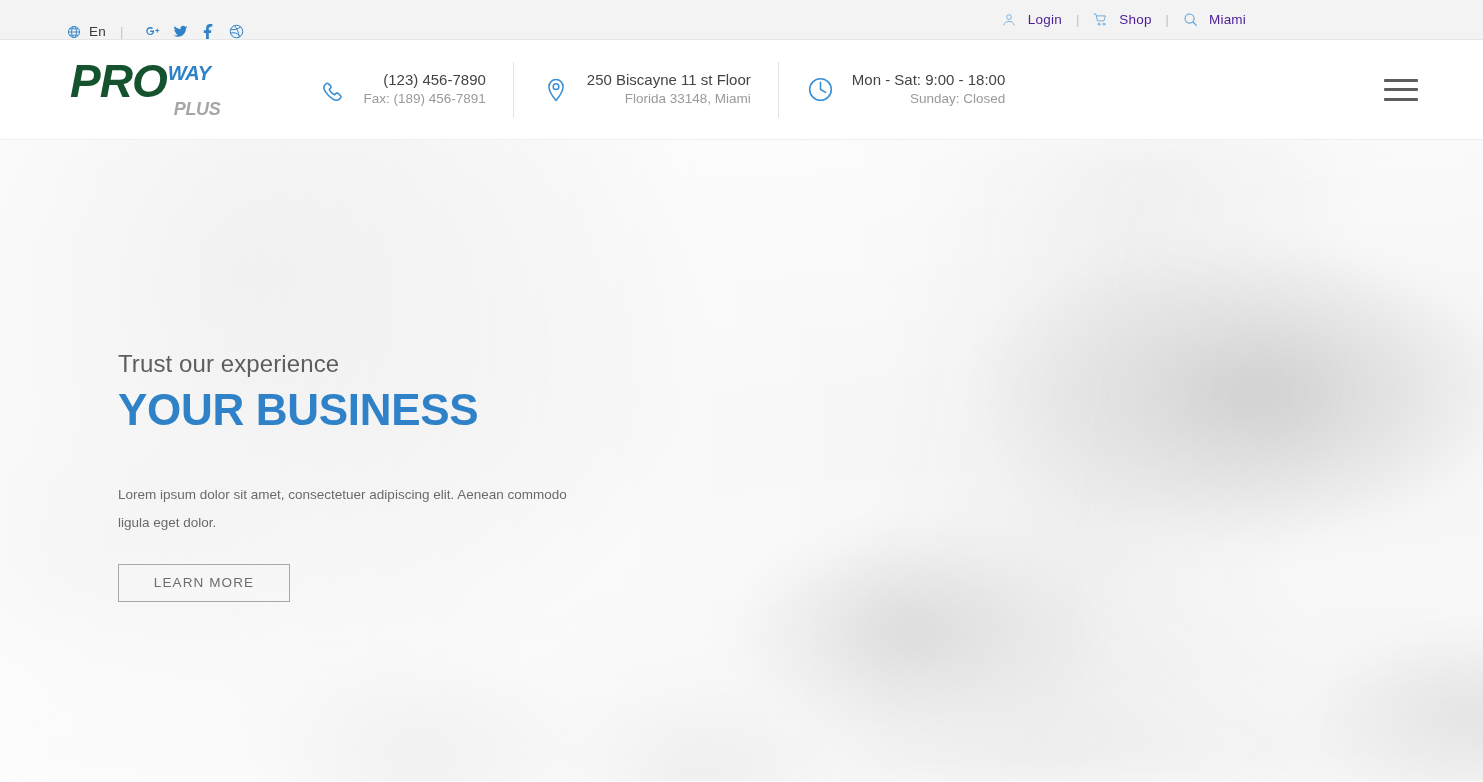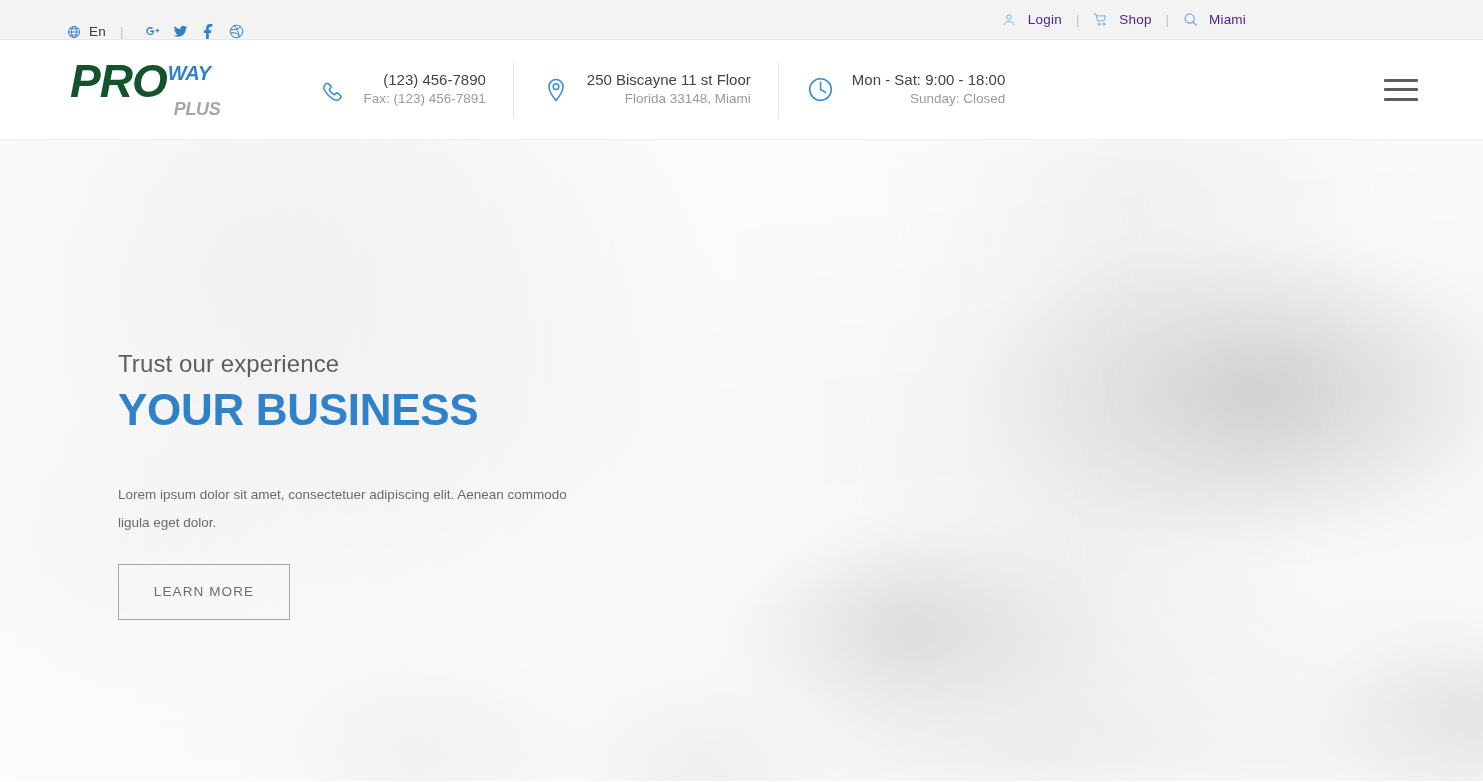--- a/index.html
+++ b/index.html
@@ -292,21 +292,21 @@
     line-height: 2.1;
     max-width: 470px;
   }
 
   .hero-btn {
     margin-top: 26px;
     display: inline-flex;
     align-items: center;
     justify-content: center;
     width: 172px;
-    height: 56px;
+    height: 38px;
     border: 1px solid #a8a8a8;
     background: transparent;
     color: #6d6d6d;
     font-size: 13.5px;
     letter-spacing: 1.1px;
     cursor: pointer;
     font-family: "Liberation Sans", sans-serif;
   }
 </style>
 </head>
@@ -413,21 +413,21 @@
     <div class="contacts">
 
       <div class="contact-block">
         <span class="contact-icon">
           <svg width="27" height="27" viewBox="0 0 24 24" fill="none" stroke="#3a8fd4" stroke-width="1.4" stroke-linecap="round" stroke-linejoin="round">
             <path d="M16.9 15.4c-.5-.5-1.3-.5-1.8 0l-.9.9c-.3.3-.7.3-1 .1-1.6-.9-3-2.3-3.9-3.9-.2-.3-.1-.7.1-1l.9-.9c.5-.5.5-1.3 0-1.8L8.2 6.8c-.5-.5-1.3-.5-1.8 0l-1 1C4.2 9 4.1 11.5 5.5 13.6c1.7 2.7 4.2 5.2 6.9 6.9 2.1 1.3 4.6 1.2 5.8-.1l1-1c.5-.5.5-1.3 0-1.8z"></path>
           </svg>
         </span>
         <span class="contact-text">
           <span class="contact-primary">(123) 456-7890</span>
-          <span class="contact-secondary">Fax: (123) 456-7891</span>
+          <span class="contact-secondary">Fax: (189) 456-7891</span>
         </span>
       </div>
 
       <div class="v-div"></div>
 
       <div class="contact-block">
         <span class="contact-icon">
           <svg width="26" height="26" viewBox="0 0 24 24" fill="none" stroke="#3a8fd4" stroke-width="1.4">
             <path d="M12 2.4c-3.6 0-6.5 2.9-6.5 6.5 0 4.9 6.5 12.7 6.5 12.7s6.5-7.8 6.5-12.7c0-3.6-2.9-6.5-6.5-6.5z"></path>
             <circle cx="12" cy="8.9" r="2.6"></circle>

